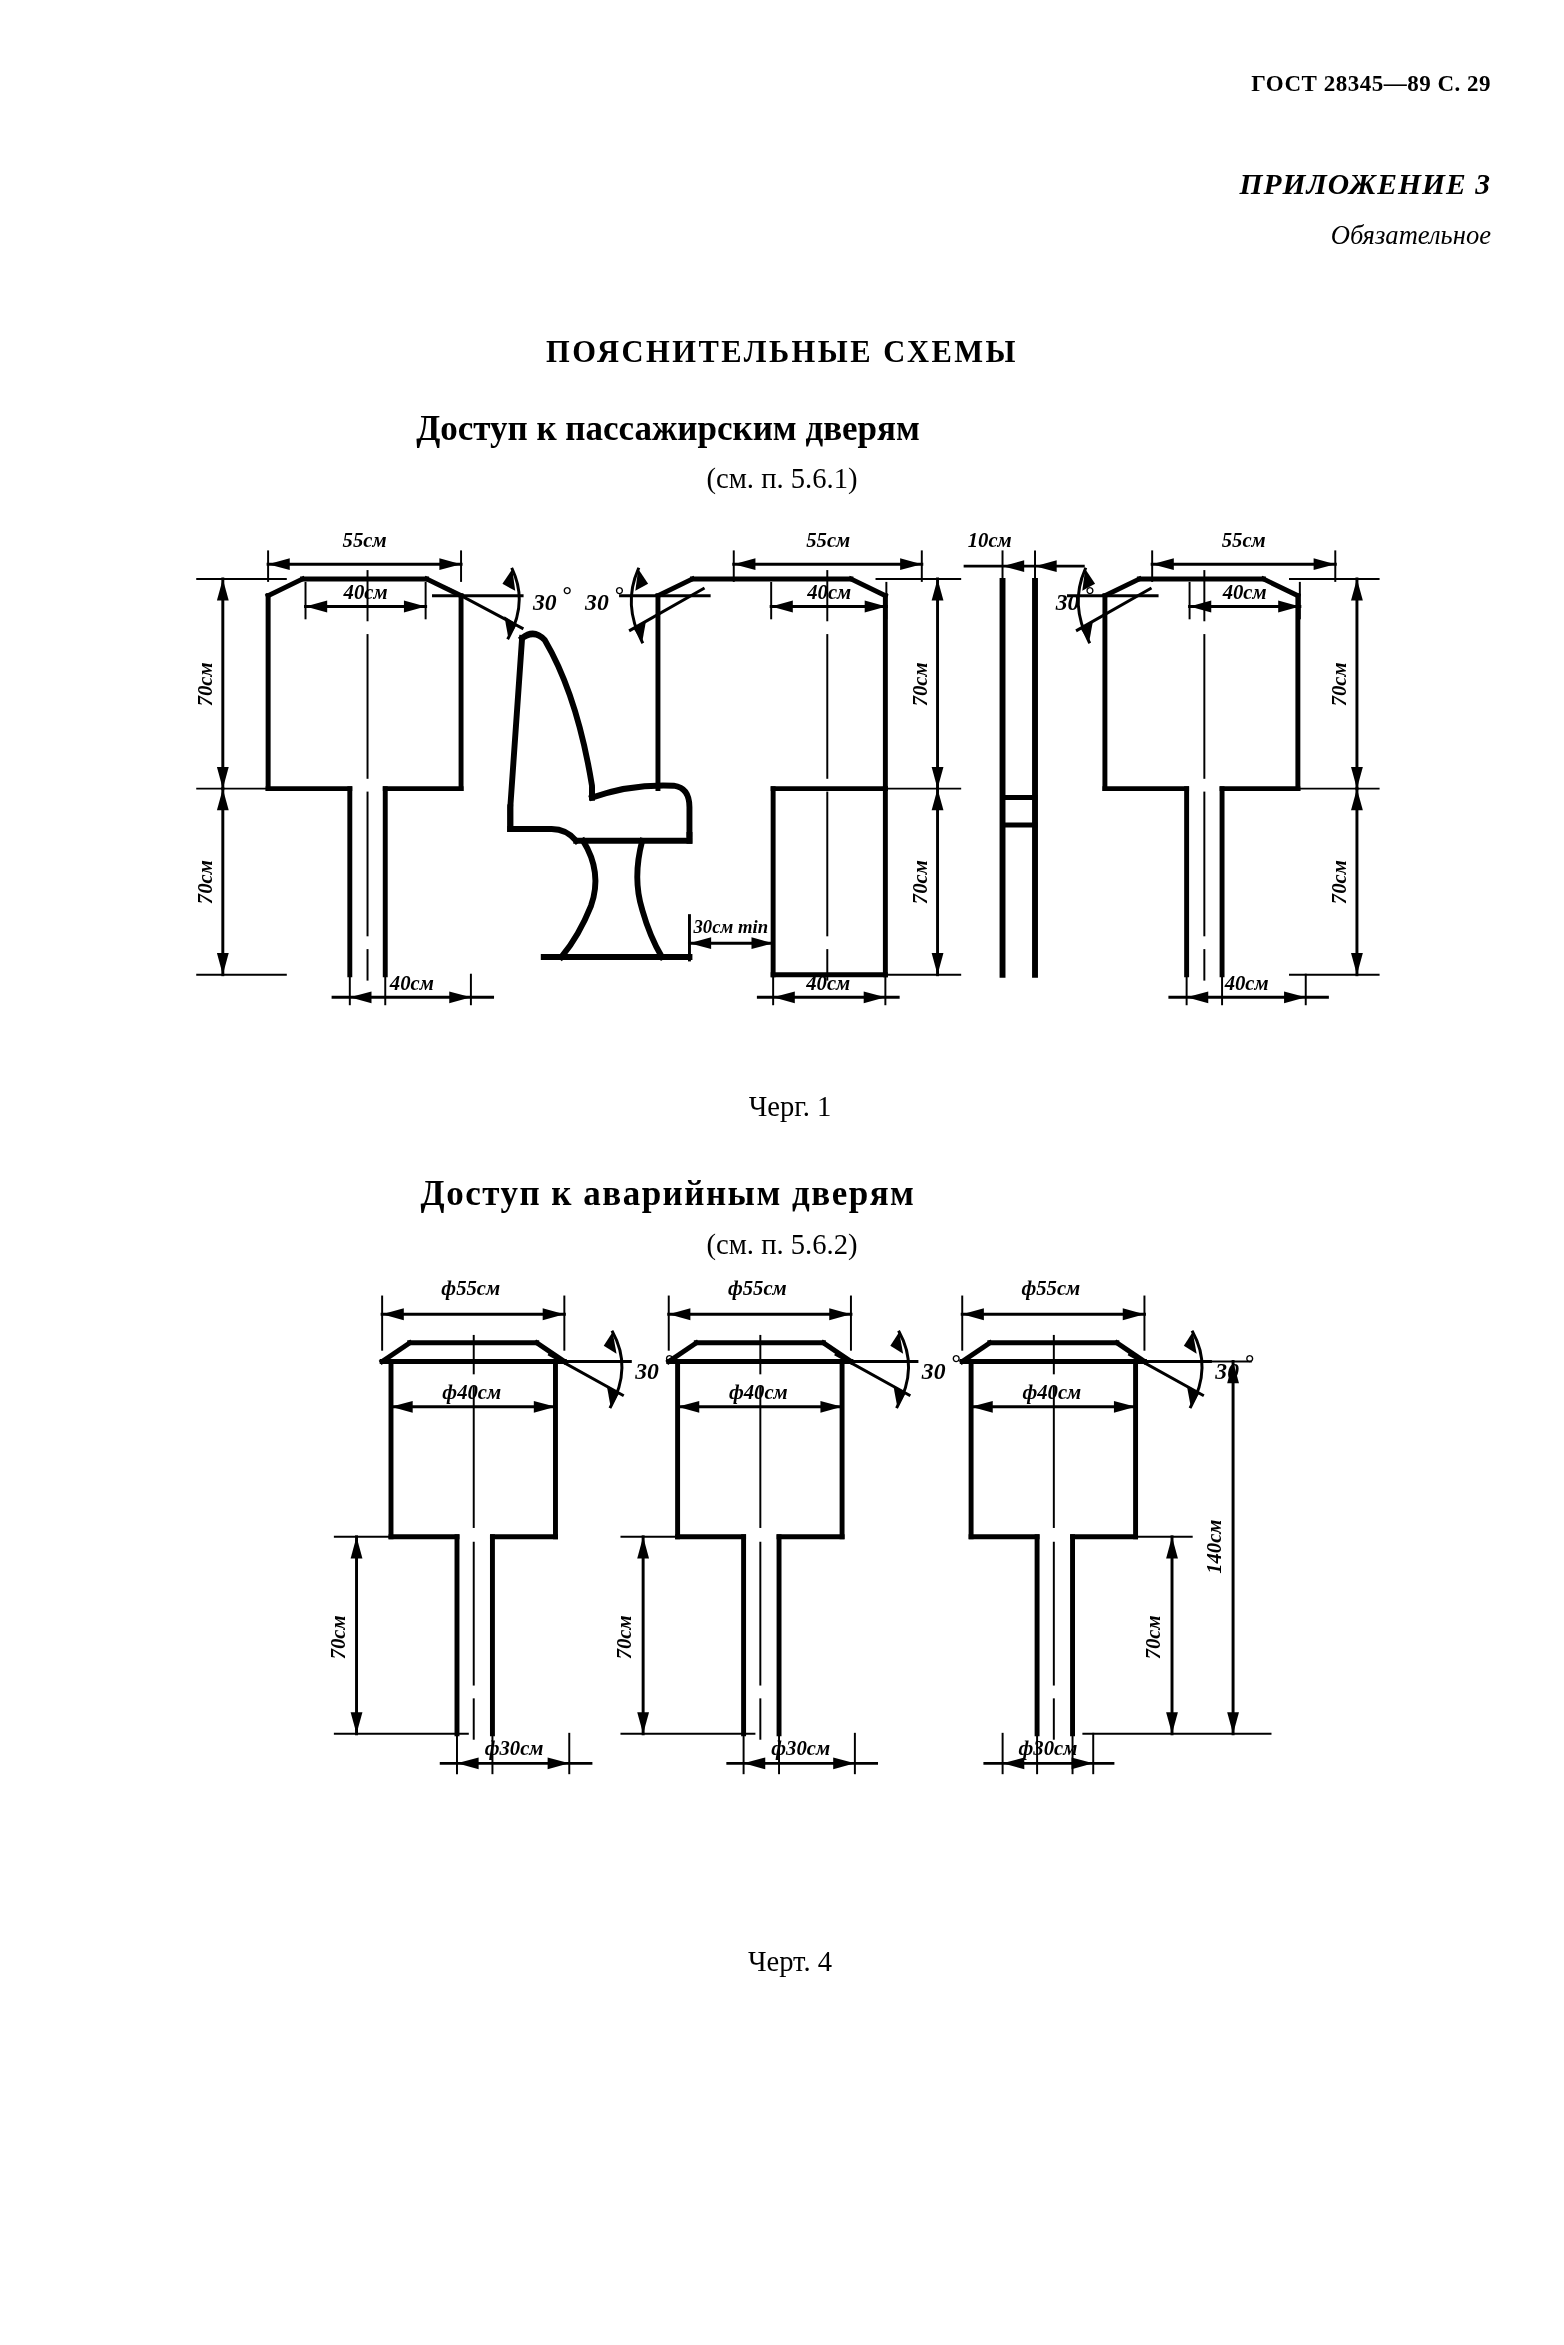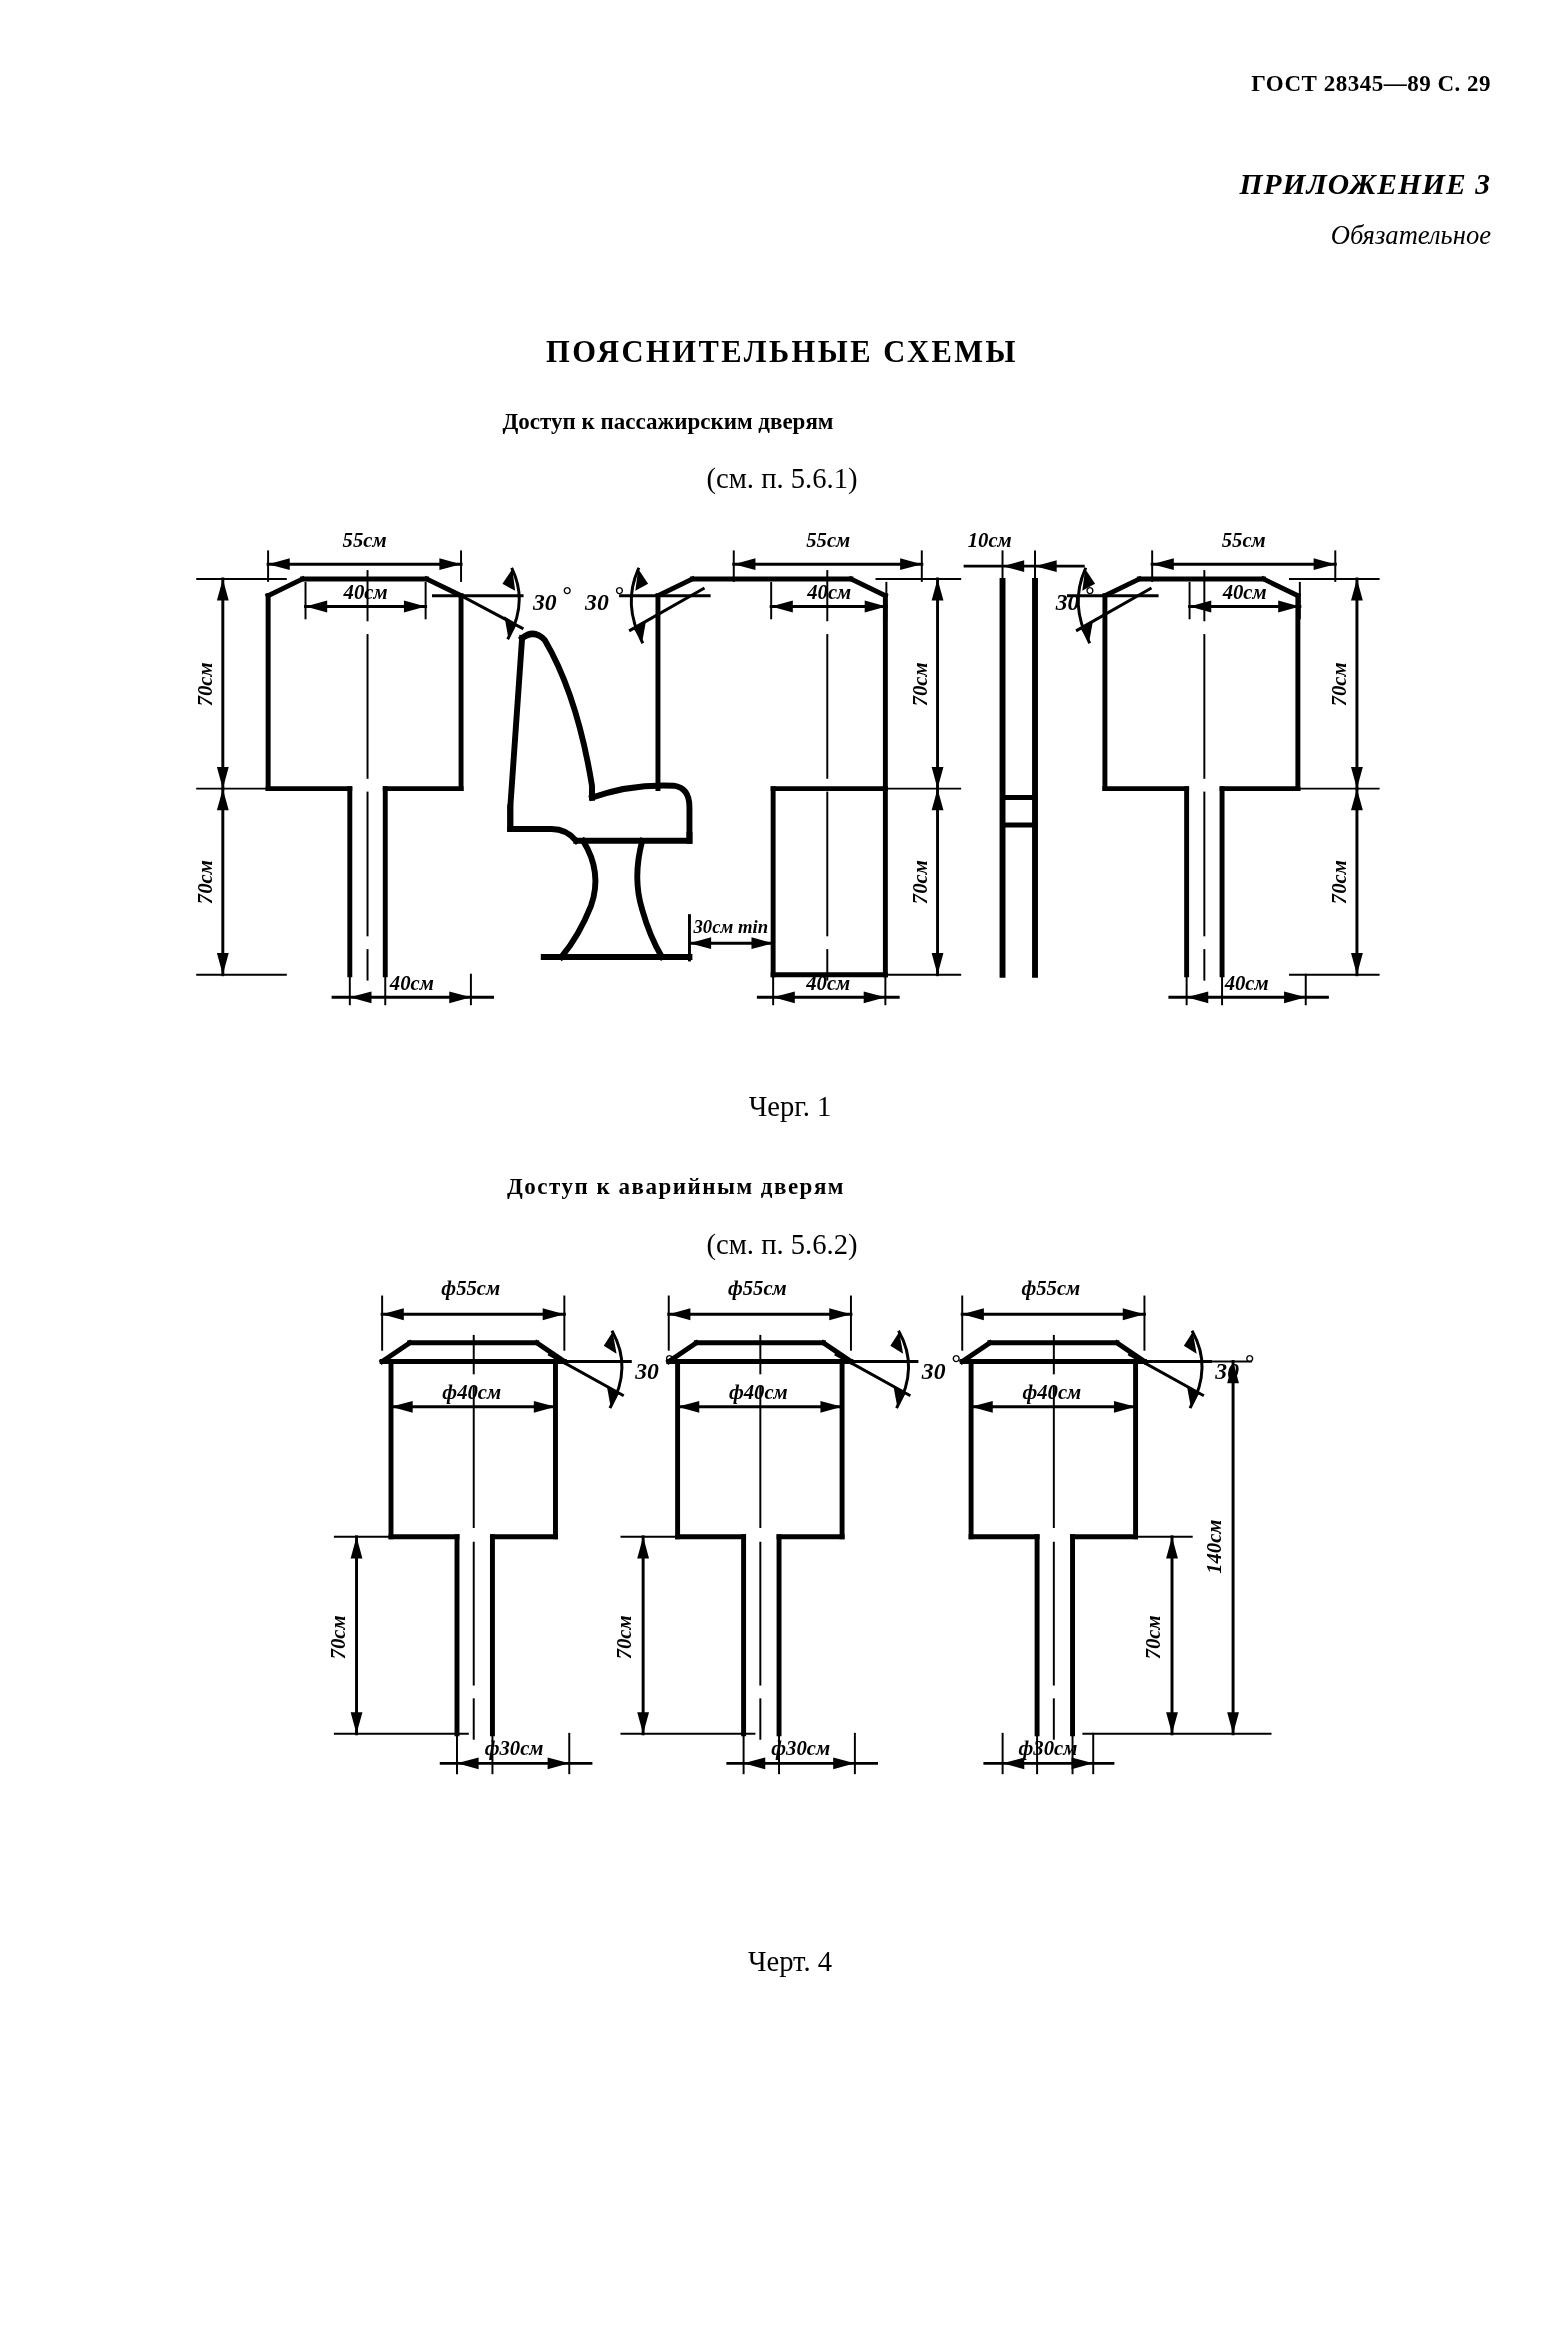--- a/index.html
+++ b/index.html
@@ -55,21 +55,21 @@
     text-align: center;
     font-size: 30.5px;
     font-weight: bold;
     letter-spacing: 2.5px;
   }
   .fig-heading {
     position: absolute;
     left: 0;
     width: 1336px;
     text-align: center;
-    font-size: 23px;
+    font-size: 35px;
     font-weight: bold;
   }
   .fig-subheading {
     position: absolute;
     left: 0;
     width: 1564px;
     text-align: center;
     font-size: 28.6px;
     margin-top: 8px;
   }
@@ -77,21 +77,21 @@
     position: absolute;
     left: 8px;
     width: 1564px;
     text-align: center;
     font-size: 28.6px;
   }
 
   #heading1 { top: 409px; }
   #subheading1 { top: 455px; }
   #caption1 { top: 1091px; }
-  #heading2 { top: 1174px; letter-spacing: 1.5px; padding-left: 8px; }
+  #heading2 { top: 1174px; letter-spacing: 1.5px; }
   #subheading2 { top: 1221px; }
   #caption2 { top: 1946px; }
 
   
   .drawing {
     position: absolute;
     left: 0;
   }
   #figure1 { top: 512px; }
   #figure2 { top: 1251px; }

